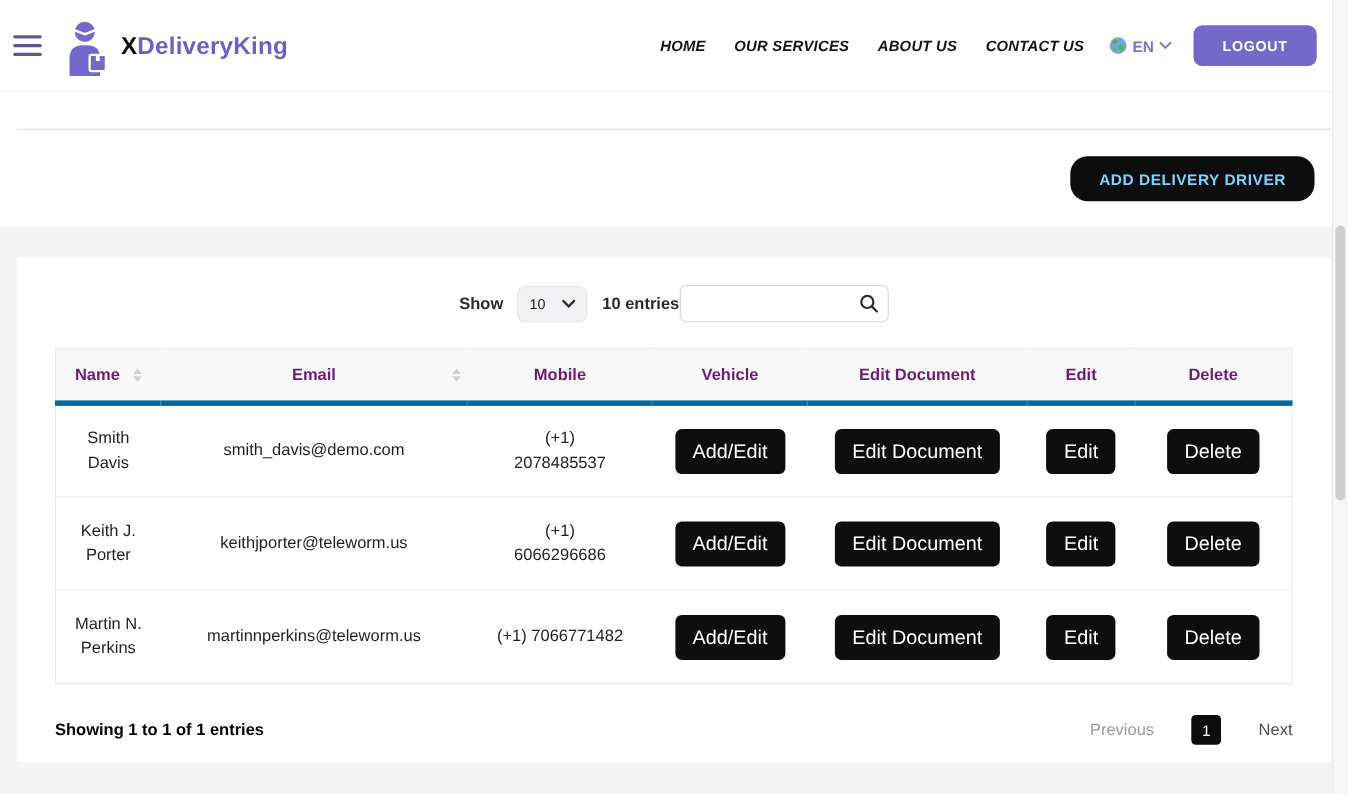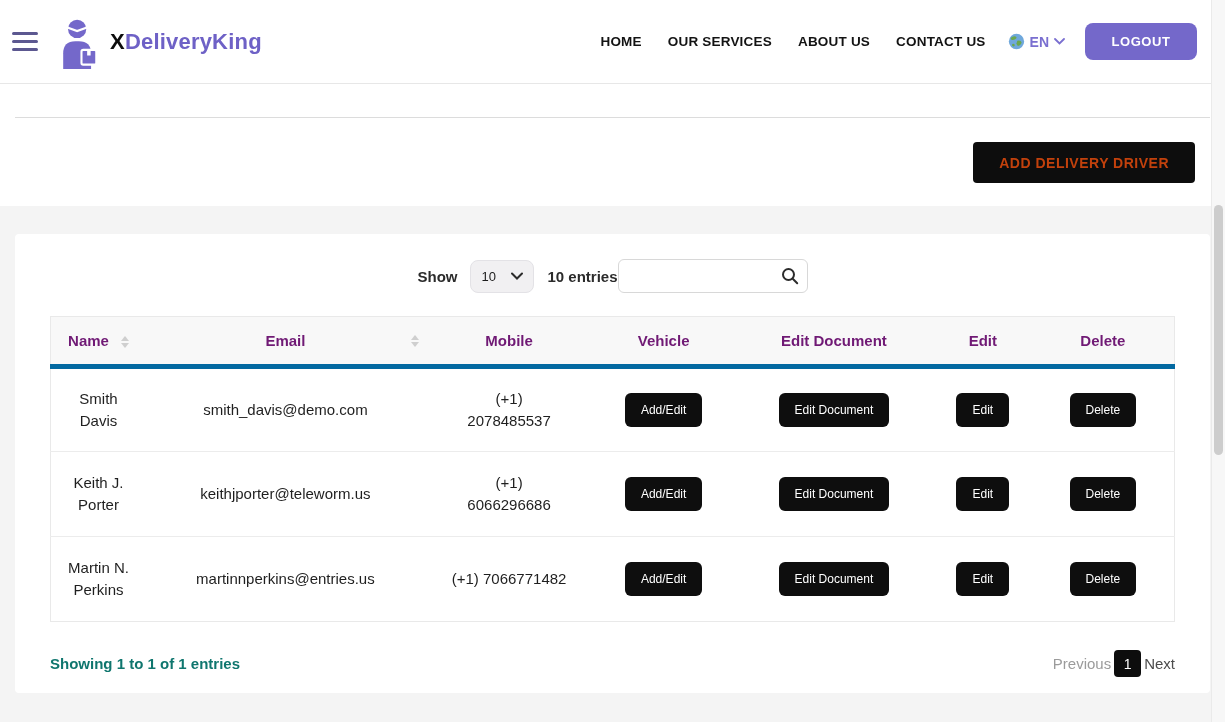--- a/index.html
+++ b/index.html
@@ -22,38 +22,38 @@
   .hamburger span { display:block; height:3px; width:26px; background:#5c5890; border-radius:2px; }
   .brand { display:flex; align-items:center; gap:8px; cursor:pointer; }
   .brand svg { display:block; }
   .brand-text { font-size:22px; font-weight:800; letter-spacing:.2px; white-space:nowrap; }
   .brand-x { color:#0d0d0d; }
   .brand-rest { color:#6e61c6; }
 
   .nav-right { display:flex; align-items:center; }
   .nav-link {
     font-size:13.5px; font-weight:700; color:#131313; letter-spacing:.2px;
-    text-decoration:none; margin-left:26px; cursor:pointer; white-space:nowrap;
+    text-decoration:none; margin-left:26px; cursor:pointer; white-space:nowrap;font-style:italic;
   }
   .lang { display:flex; align-items:center; gap:5px; margin-left:22px; cursor:pointer; }
   .lang-code { color:#7a6fd0; font-weight:700; font-size:14px; }
   .logout-btn {
     margin-left:20px; width:112px; height:37px; border:none; border-radius:8px;
     background:#7468ca; color:#fff; font-family:inherit; font-size:13px; font-weight:700;
     letter-spacing:.6px; cursor:pointer;
   }
 
   
   .title-section { background:#ffffff; padding:19px 30px 23px; }
   .page-title { font-size:24px; font-weight:700; color:#6c5ec6; letter-spacing:.3px; }
   .title-divider { border:none; border-top:1px solid #dcdcdc; margin:14px -15px 0; }
   .add-row { display:flex; justify-content:flex-end; margin-top:24px; padding-right:0; }
   .add-btn {
-    height:41px; padding:0 26px; border:none; border-radius:4px; background:#0d0d0d;
-    color:#c2410c; font-family:inherit; font-size:14px; font-weight:600; letter-spacing:.5px; cursor:pointer;
+    height:41px; padding:0 26px; border:none; border-radius:16px; background:#0d0d0d;
+    color:#7dd3fc; font-family:inherit; font-size:14px; font-weight:600; letter-spacing:.5px; cursor:pointer;
   }
 
   
   .card {
     background:#ffffff; margin:28px 15px 10px; padding:25px 35px 16px; border-radius:4px;
   }
   .controls { display:flex; align-items:center; justify-content:center; }
   .show-group { display:flex; align-items:center; gap:13px; }
   .ctl-label { font-size:15px; font-weight:700; color:#2b2b2b; }
   .page-size {
@@ -79,26 +79,26 @@
   }
   .pre { white-space:pre-line; }
   .sort { display:inline-flex; flex-direction:column; gap:2px; margin-left:12px; vertical-align:middle; }
   .sort-abs { position:absolute; right:6px; top:50%; transform:translateY(-50%); margin-left:0; }
   .sort i { width:0; height:0; border-left:4px solid transparent; border-right:4px solid transparent; }
   .sort .up { border-bottom:5px solid #cfcfcf; }
   .sort .down { border-top:5px solid #cfcfcf; }
 
   .action-btn {
     border:none; border-radius:6px; background:#0e0e0e; color:#fff; font-family:inherit;
-    font-size:12px; font-weight:400; padding:10px 16px; cursor:pointer; white-space:nowrap;
+    font-size:18px; font-weight:400; padding:10px 16px; cursor:pointer; white-space:nowrap;
   }
 
   .card-footer { display:flex; align-items:center; justify-content:space-between; margin-top:28px; }
-  .showing { font-size:15px; font-weight:700; color:#0f766e; }
-  .pagination { display:flex; align-items:center; gap:3px; }
+  .showing { font-size:15px; font-weight:700; color:#000000; }
+  .pagination { display:flex; align-items:center; gap:34px; }
   .page-prev { font-size:15px; color:#9b9b9b; cursor:pointer; text-decoration:none; }
   .page-next { font-size:15px; color:#4c4c4c; cursor:pointer; text-decoration:none; }
   .page-current {
     width:27px; height:27px; background:#0d0d0d; color:#fff; border-radius:4px;
     display:flex; align-items:center; justify-content:center; font-size:14px; cursor:pointer; text-decoration:none;
   }
 
   
   .scrollbar-track {
     position:fixed; top:0; right:0; bottom:0; width:14px;
@@ -234,21 +234,21 @@
         <td class="pre">(+1)
 6066296686</td>
         <td><button class="action-btn">Add/Edit</button></td>
         <td><button class="action-btn">Edit Document</button></td>
         <td><button class="action-btn">Edit</button></td>
         <td><button class="action-btn">Delete</button></td>
       </tr>
       <tr>
         <td class="pre">Martin N.
 Perkins</td>
-        <td>martinnperkins@entries.us</td>
+        <td>martinnperkins@teleworm.us</td>
         <td class="pre">(+1) 7066771482</td>
         <td><button class="action-btn">Add/Edit</button></td>
         <td><button class="action-btn">Edit Document</button></td>
         <td><button class="action-btn">Edit</button></td>
         <td><button class="action-btn">Delete</button></td>
       </tr>
     </tbody>
   </table>
 
   <div class="card-footer">

